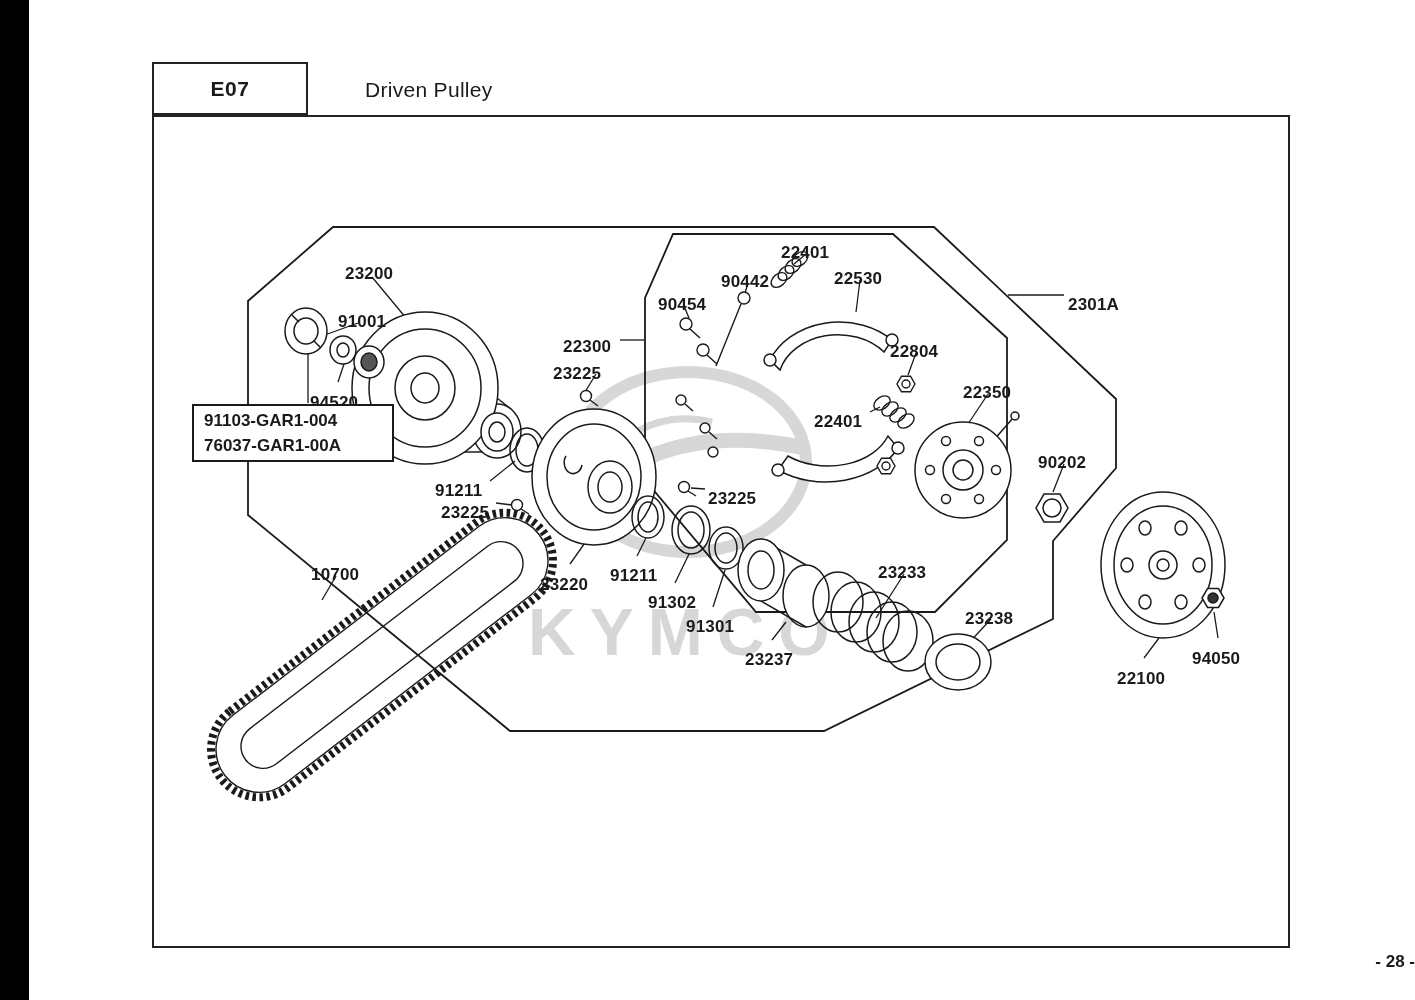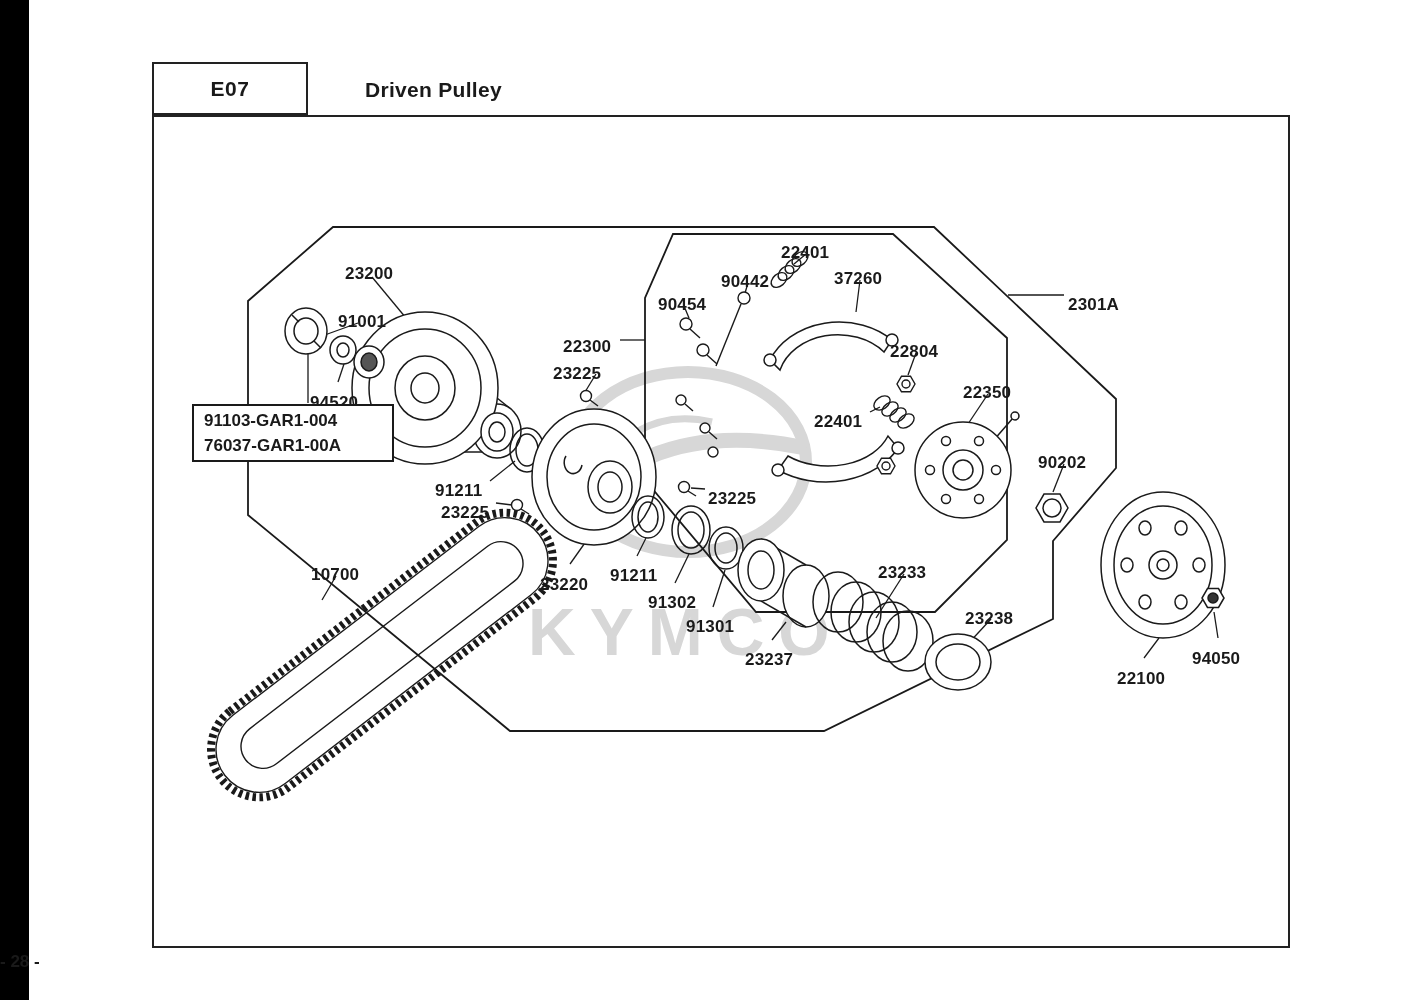--- a/index.html
+++ b/index.html
@@ -7,38 +7,38 @@
     position:relative; width:1415px; height:1000px; background:#ffffff;
     font-family:"Liberation Sans", sans-serif; overflow:hidden; color:#1a1a1a;
   }
   .binding-strip { position:absolute; left:0; top:0; width:29px; height:1000px; background:#000; }
   .code-box {
     position:absolute; left:152px; top:62px; width:156px; height:53px;
     border:2px solid #222; box-sizing:border-box; display:flex; align-items:center; justify-content:center;
     font-size:21px; font-weight:bold; letter-spacing:0.5px; background:#fff;
   }
   .title-text {
-    position:absolute; left:365px; top:78px; font-size:21px; font-weight:bold; letter-spacing:0.3px;
+    position:absolute; left:365px; top:78px; font-size:21px; font-weight:normal; letter-spacing:0.3px;
   }
   .main-frame {
     position:absolute; left:152px; top:115px; width:1138px; height:833px;
     border:2px solid #222; box-sizing:border-box; background:#fff;
   }
   svg.diagram { position:absolute; left:0; top:0; }
   .part-label {
     position:absolute; font-size:17px; font-weight:bold; color:#1a1a1a;
     white-space:nowrap; letter-spacing:0.2px;margin-top:9px;
   }
   .ref-box {
     position:absolute; left:192px; top:404px; width:202px; height:58px;
     border:2px solid #1a1a1a; box-sizing:border-box; background:#fff;
     font-size:17px; font-weight:bold; line-height:25px; padding:2px 10px;
   }
   .page-number {
-    position:absolute; left:0; top:952px; width:1415px; text-align:left;
+    position:absolute; left:0; top:952px; width:1415px; text-align:right;
     font-size:17px; font-weight:bold;
   }
 </style>
 </head>
 <body>
 
 <div id="page">
 
   <div class="binding-strip"></div>
 
@@ -272,21 +272,21 @@
   </svg>
 
   <span class="part-label" style="left:345px;top:255px">23200</span>
   <span class="part-label" style="left:338px;top:303px">91001</span>
   <span class="part-label" style="left:310px;top:384px">94520</span>
   <span class="part-label" style="left:563px;top:328px">22300</span>
   <span class="part-label" style="left:553px;top:355px">23225</span>
   <span class="part-label" style="left:658px;top:286px">90454</span>
   <span class="part-label" style="left:721px;top:263px">90442</span>
   <span class="part-label" style="left:781px;top:234px">22401</span>
-  <span class="part-label" style="left:834px;top:260px">37260</span>
+  <span class="part-label" style="left:834px;top:260px">22530</span>
   <span class="part-label" style="left:890px;top:333px">22804</span>
   <span class="part-label" style="left:963px;top:374px">22350</span>
   <span class="part-label" style="left:814px;top:403px">22401</span>
   <span class="part-label" style="left:1038px;top:444px">90202</span>
   <span class="part-label" style="left:1068px;top:286px">2301A</span>
   <span class="part-label" style="left:435px;top:472px">91211</span>
   <span class="part-label" style="left:441px;top:494px">23225</span>
   <span class="part-label" style="left:311px;top:556px">10700</span>
   <span class="part-label" style="left:540px;top:566px">23220</span>
   <span class="part-label" style="left:610px;top:557px">91211</span>

